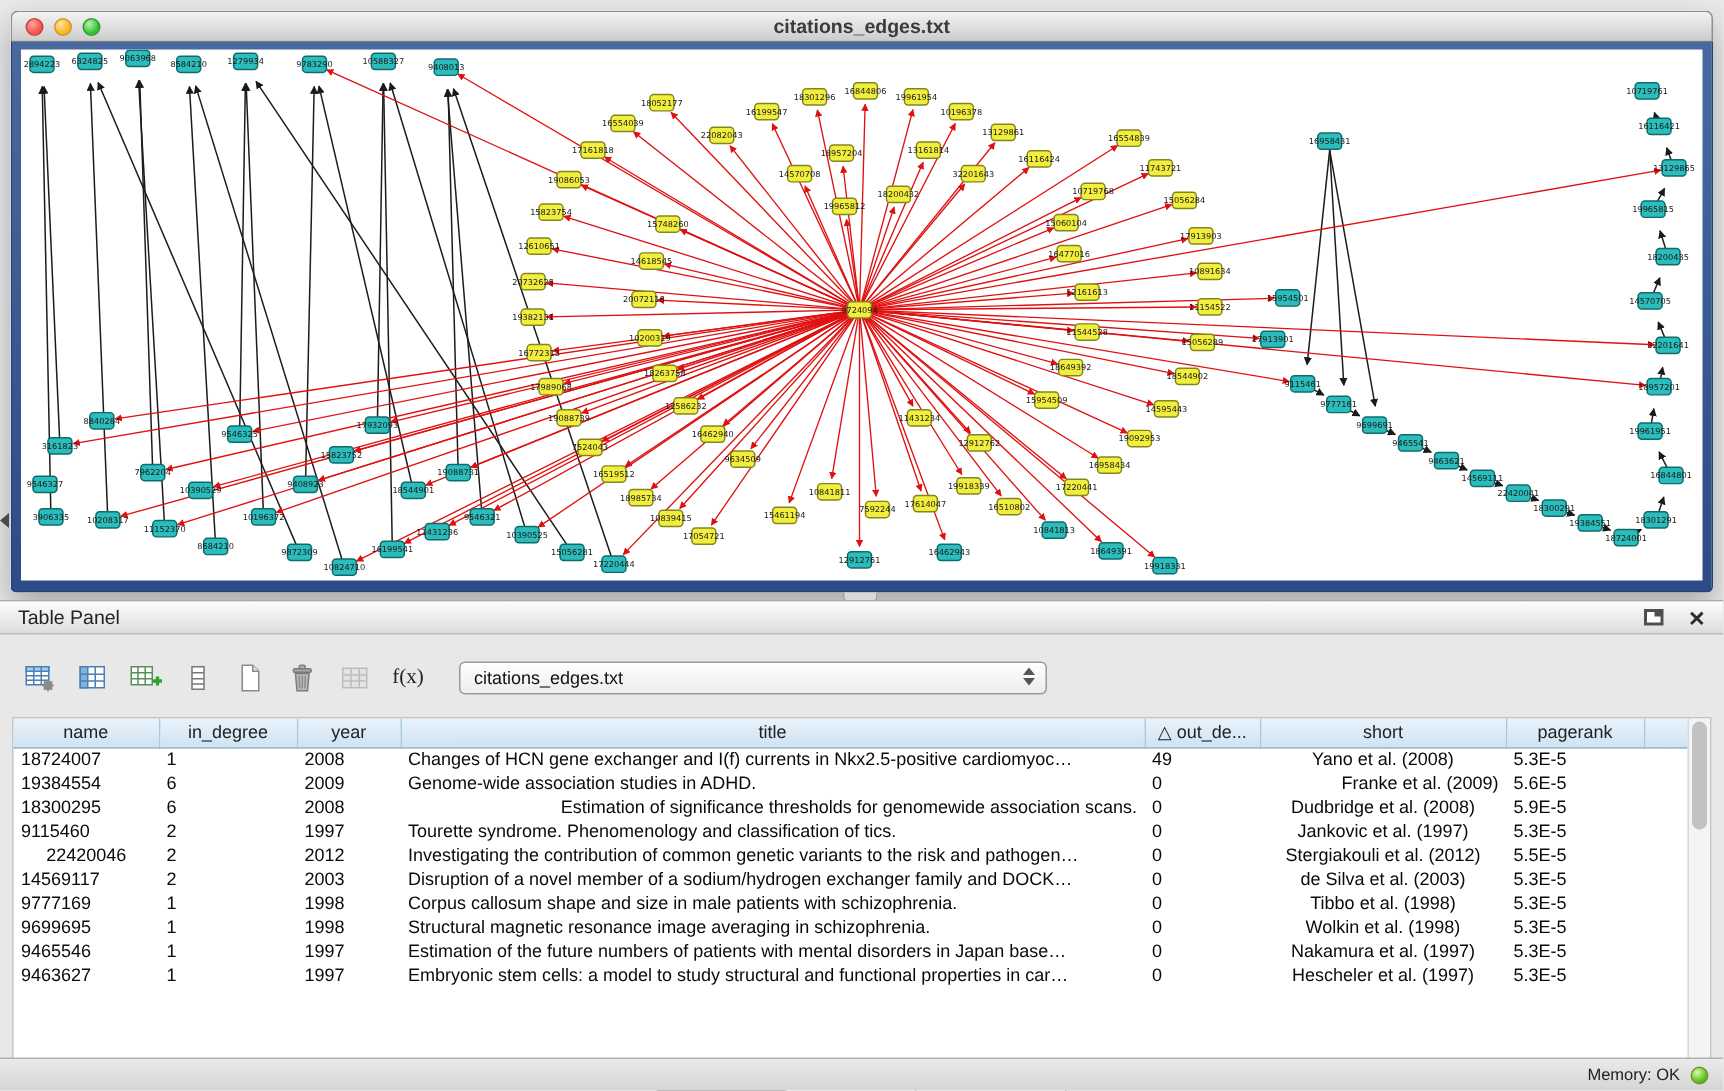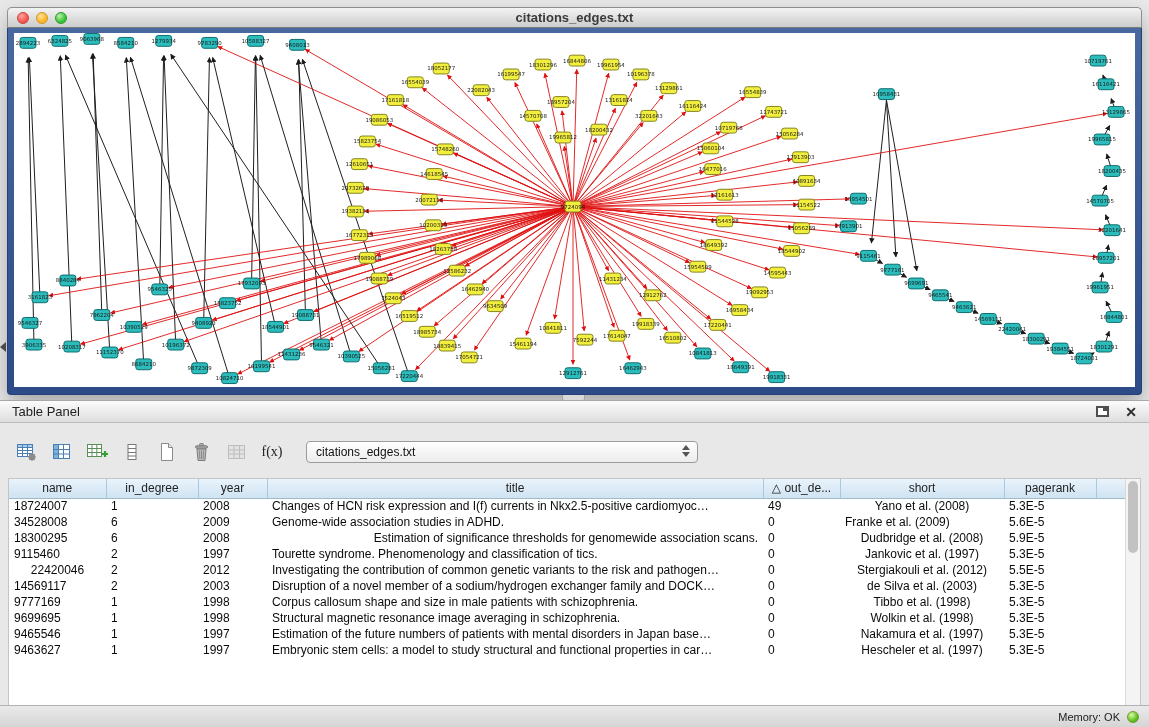--- a/index.html
+++ b/index.html
@@ -857,33 +857,33 @@
             <th>short</th>
             <th>pagerank</th>
             <th></th>
           </tr>
         </thead>
       <tbody>
           <tr>
             <td style="text-align: left;">18724007</td>
             <td style="text-align: left;">1</td>
             <td style="text-align: left;">2008</td>
-            <td style="text-align: left;">Changes of HCN risk expression and I(f) currents in Nkx2.5-positive cardiomyoc…</td>
+            <td style="text-align: left;">Changes of HCN gene exchanger and I(f) currents in Nkx2.5-positive cardiomyoc…</td>
             <td style="text-align: left;">49</td>
             <td style="text-align: center;">Yano et al. (2008)</td>
             <td style="text-align: left;">5.3E-5</td>
             <td></td>
           </tr>
           <tr>
-            <td style="text-align: left;">34528008</td>
+            <td style="text-align: left;">19384554</td>
             <td style="text-align: left;">6</td>
             <td style="text-align: left;">2009</td>
             <td style="text-align: left;">Genome-wide association studies in ADHD.</td>
             <td style="text-align: left;">0</td>
-            <td style="text-align: left;">Franke et al. (2009)</td>
+            <td style="text-align: right;">Franke et al. (2009)</td>
             <td style="text-align: left;">5.6E-5</td>
             <td></td>
           </tr>
           <tr>
             <td style="text-align: left;">18300295</td>
             <td style="text-align: left;">6</td>
             <td style="text-align: left;">2008</td>
             <td style="text-align: right;">Estimation of significance thresholds for genomewide association scans.</td>
             <td style="text-align: left;">0</td>
             <td style="text-align: center;">Dudbridge et al. (2008)</td>

